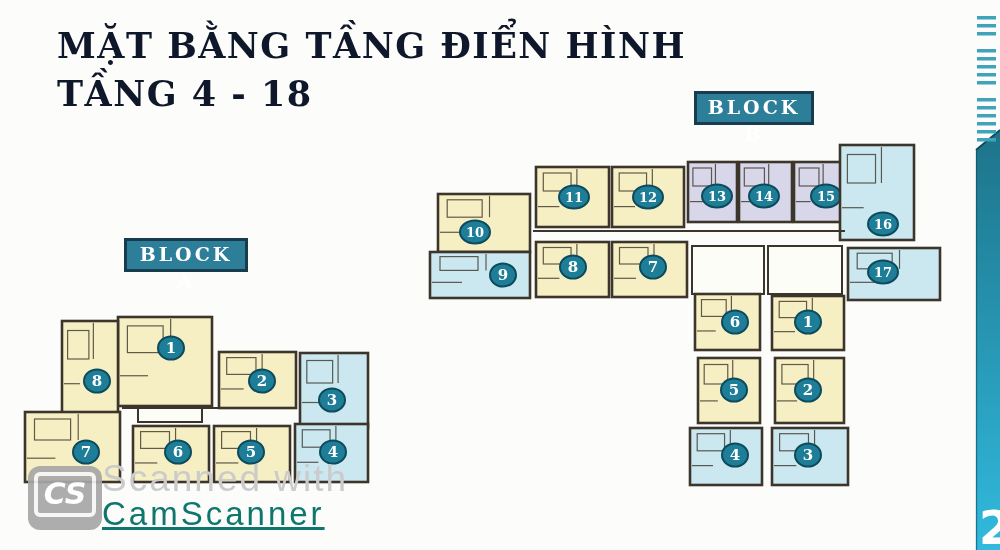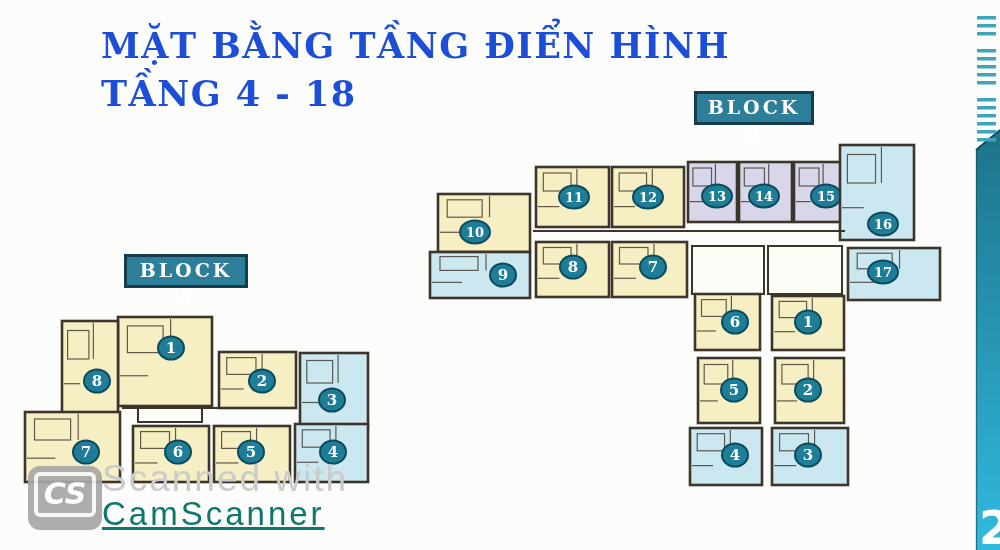--- a/index.html
+++ b/index.html
@@ -1,23 +1,23 @@
 <!DOCTYPE html>
 <html><head>
 <meta charset="utf-8">
 <style>
   html,body{margin:0;padding:0;}
   .page{position:relative;width:1000px;height:550px;background:#fcfcfa;overflow:hidden;
         font-family:"DejaVu Serif",serif;}
-  .title{position:absolute;left:57px;top:22px;color:#1d4ed8;font-weight:bold;
-         font-size:35px;line-height:48px;letter-spacing:1.5px;margin-left:44px;}
+  .title{position:absolute;left:57px;top:22px;color:#0f172a;font-weight:bold;
+         font-size:35px;line-height:48px;letter-spacing:1.5px;}
   .block-label{position:absolute;box-sizing:border-box;background:#2d7f99;
          border:3px solid #163c4e;color:#ffffff;font-weight:bold;font-size:19px;
          letter-spacing:3px;text-align:center;line-height:27px;}
-  .label-a{left:124px;top:254px;width:124px;height:34px;}
+  .label-a{left:124px;top:238px;width:124px;height:34px;}
   .label-b{left:694px;top:91px;width:120px;height:34px;}
   #plan-svg{position:absolute;left:0;top:0;}
   .wm{position:absolute;left:0;top:0;width:1000px;height:404px;pointer-events:none;}
   .cs-logo{position:absolute;left:28px;top:466px;width:74px;height:64px;background:#a7a7a7;
          border-radius:12px;opacity:.92;}
   .cs-frame{position:absolute;left:6px;top:6px;right:6px;bottom:13px;
          border:4px solid #f6f6f6;border-radius:6px;}
   .cs-text{position:absolute;left:0;top:10px;width:100%;text-align:center;color:#ffffff;
          font-family:"DejaVu Sans",sans-serif;font-style:italic;font-weight:bold;font-size:30px;}
   .wm-line1{position:absolute;left:102px;top:458px;font-family:"Liberation Sans",sans-serif;

